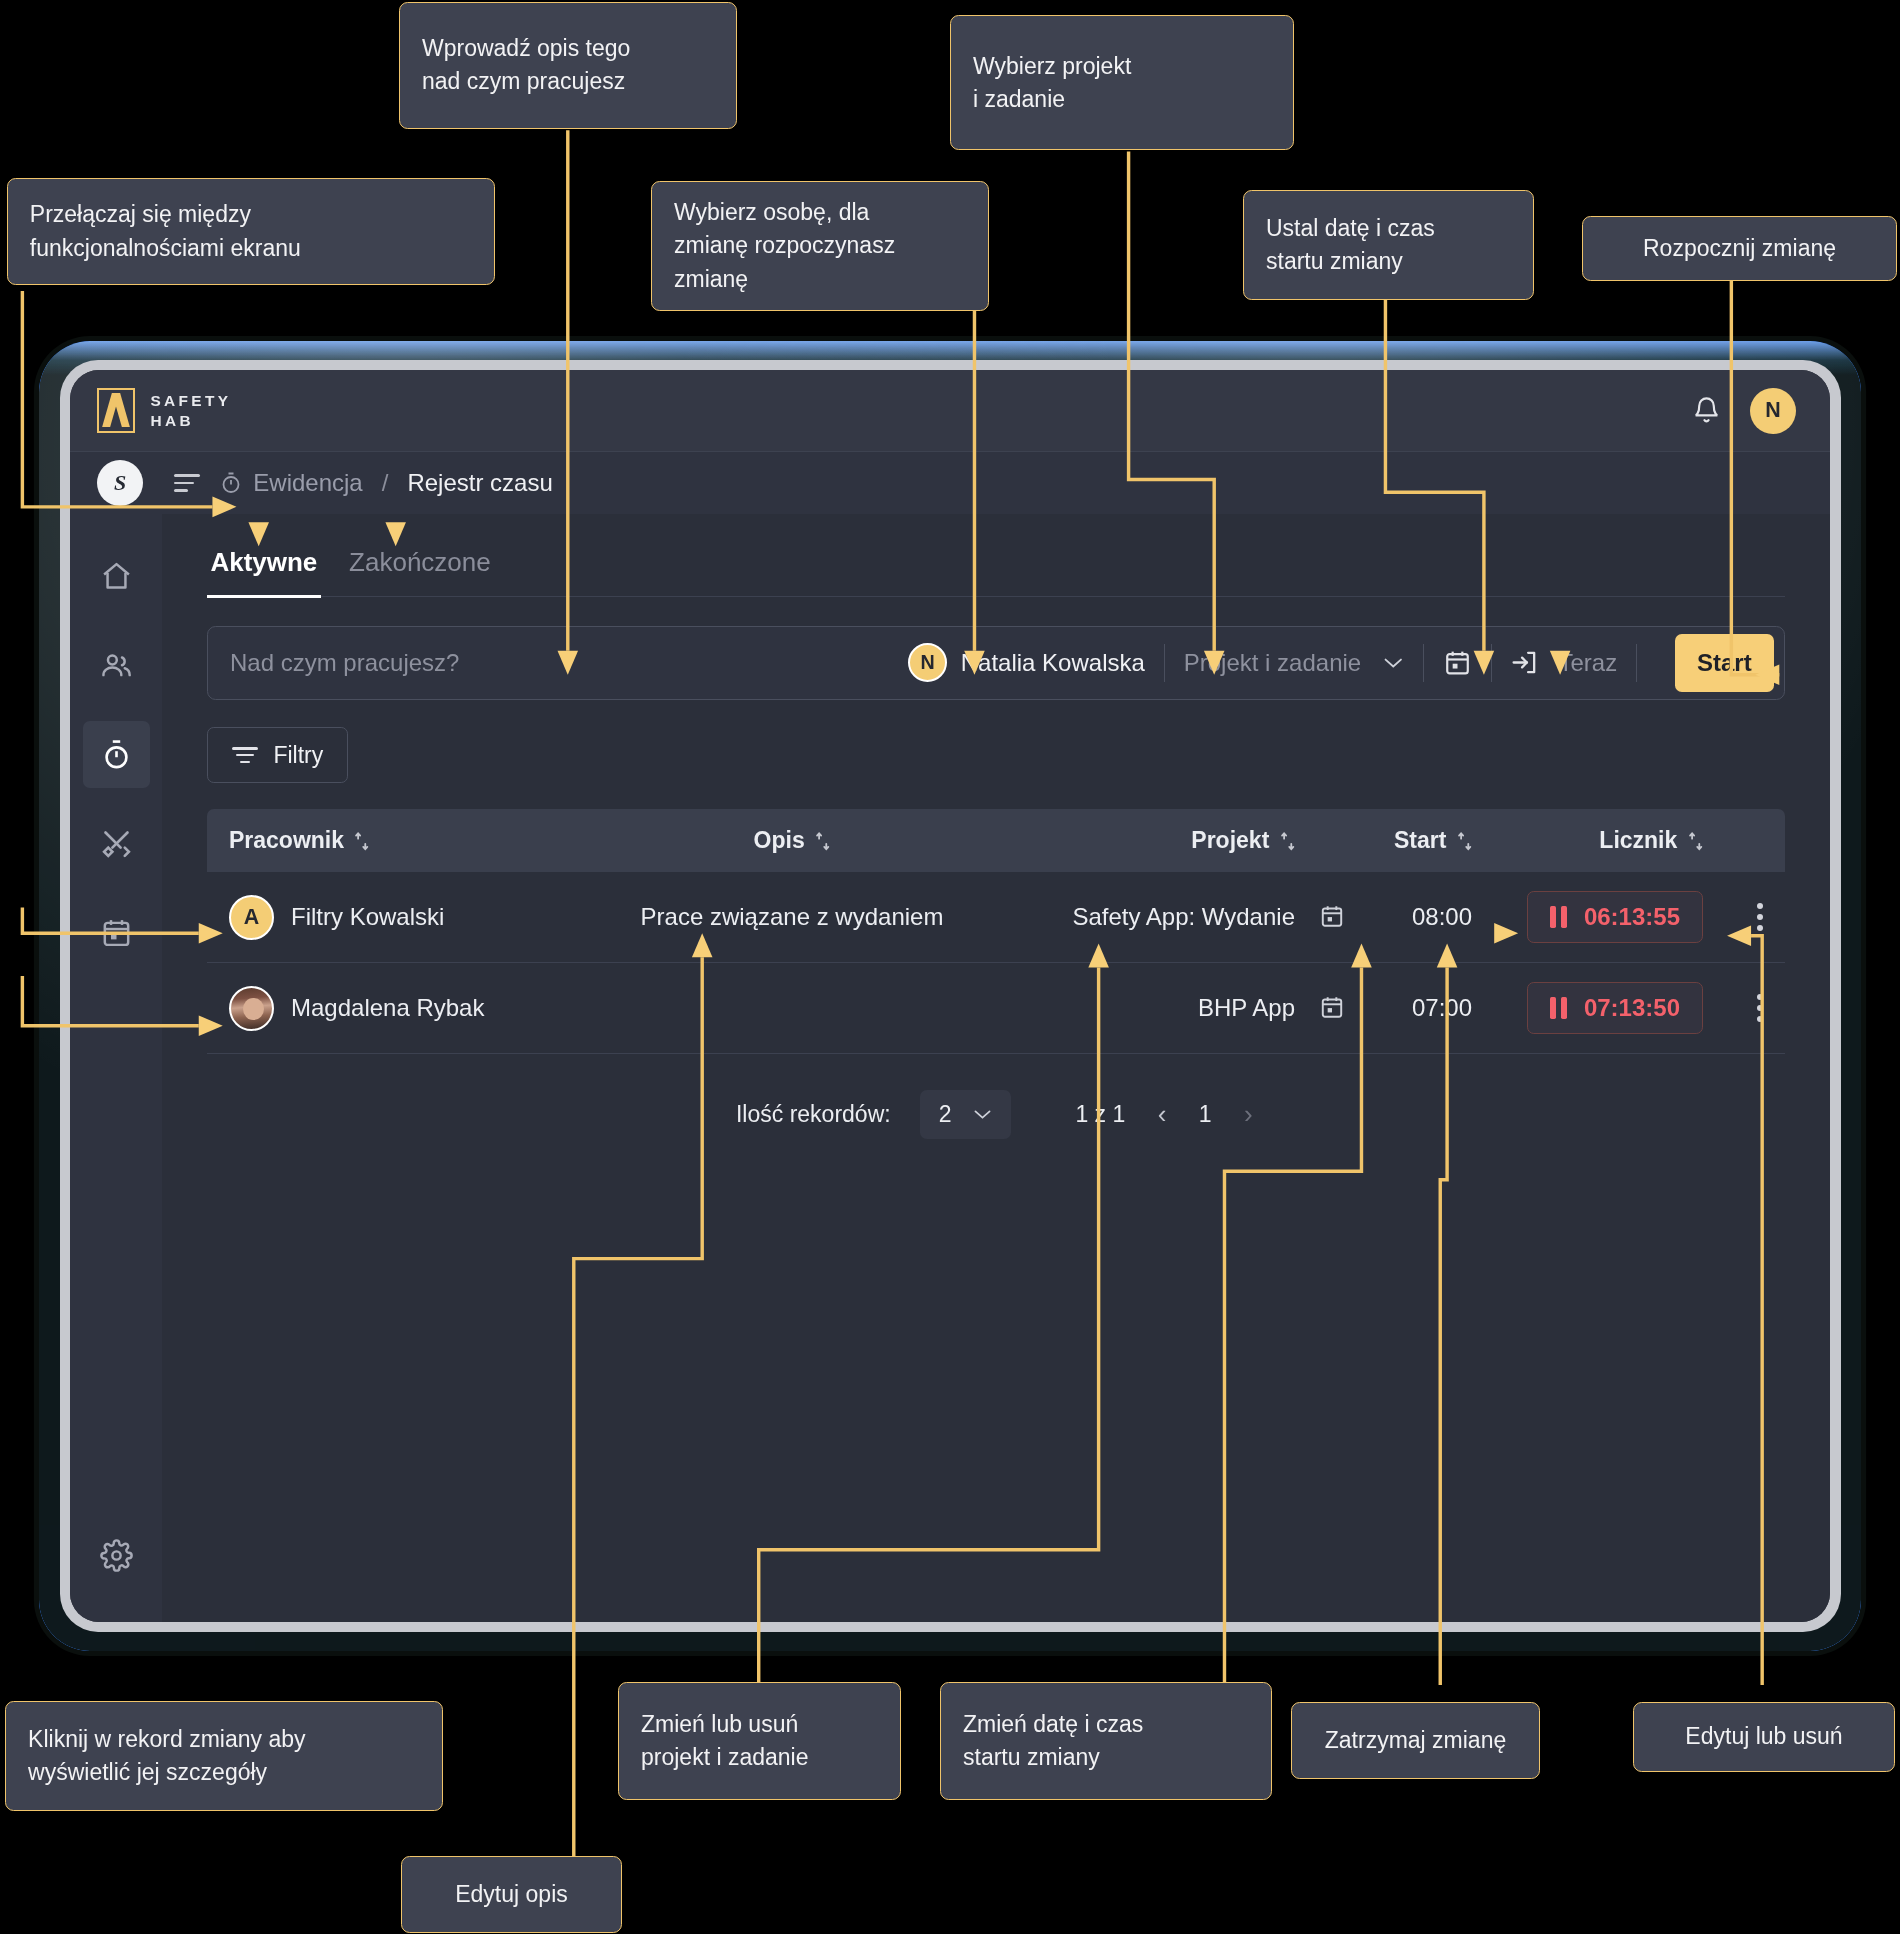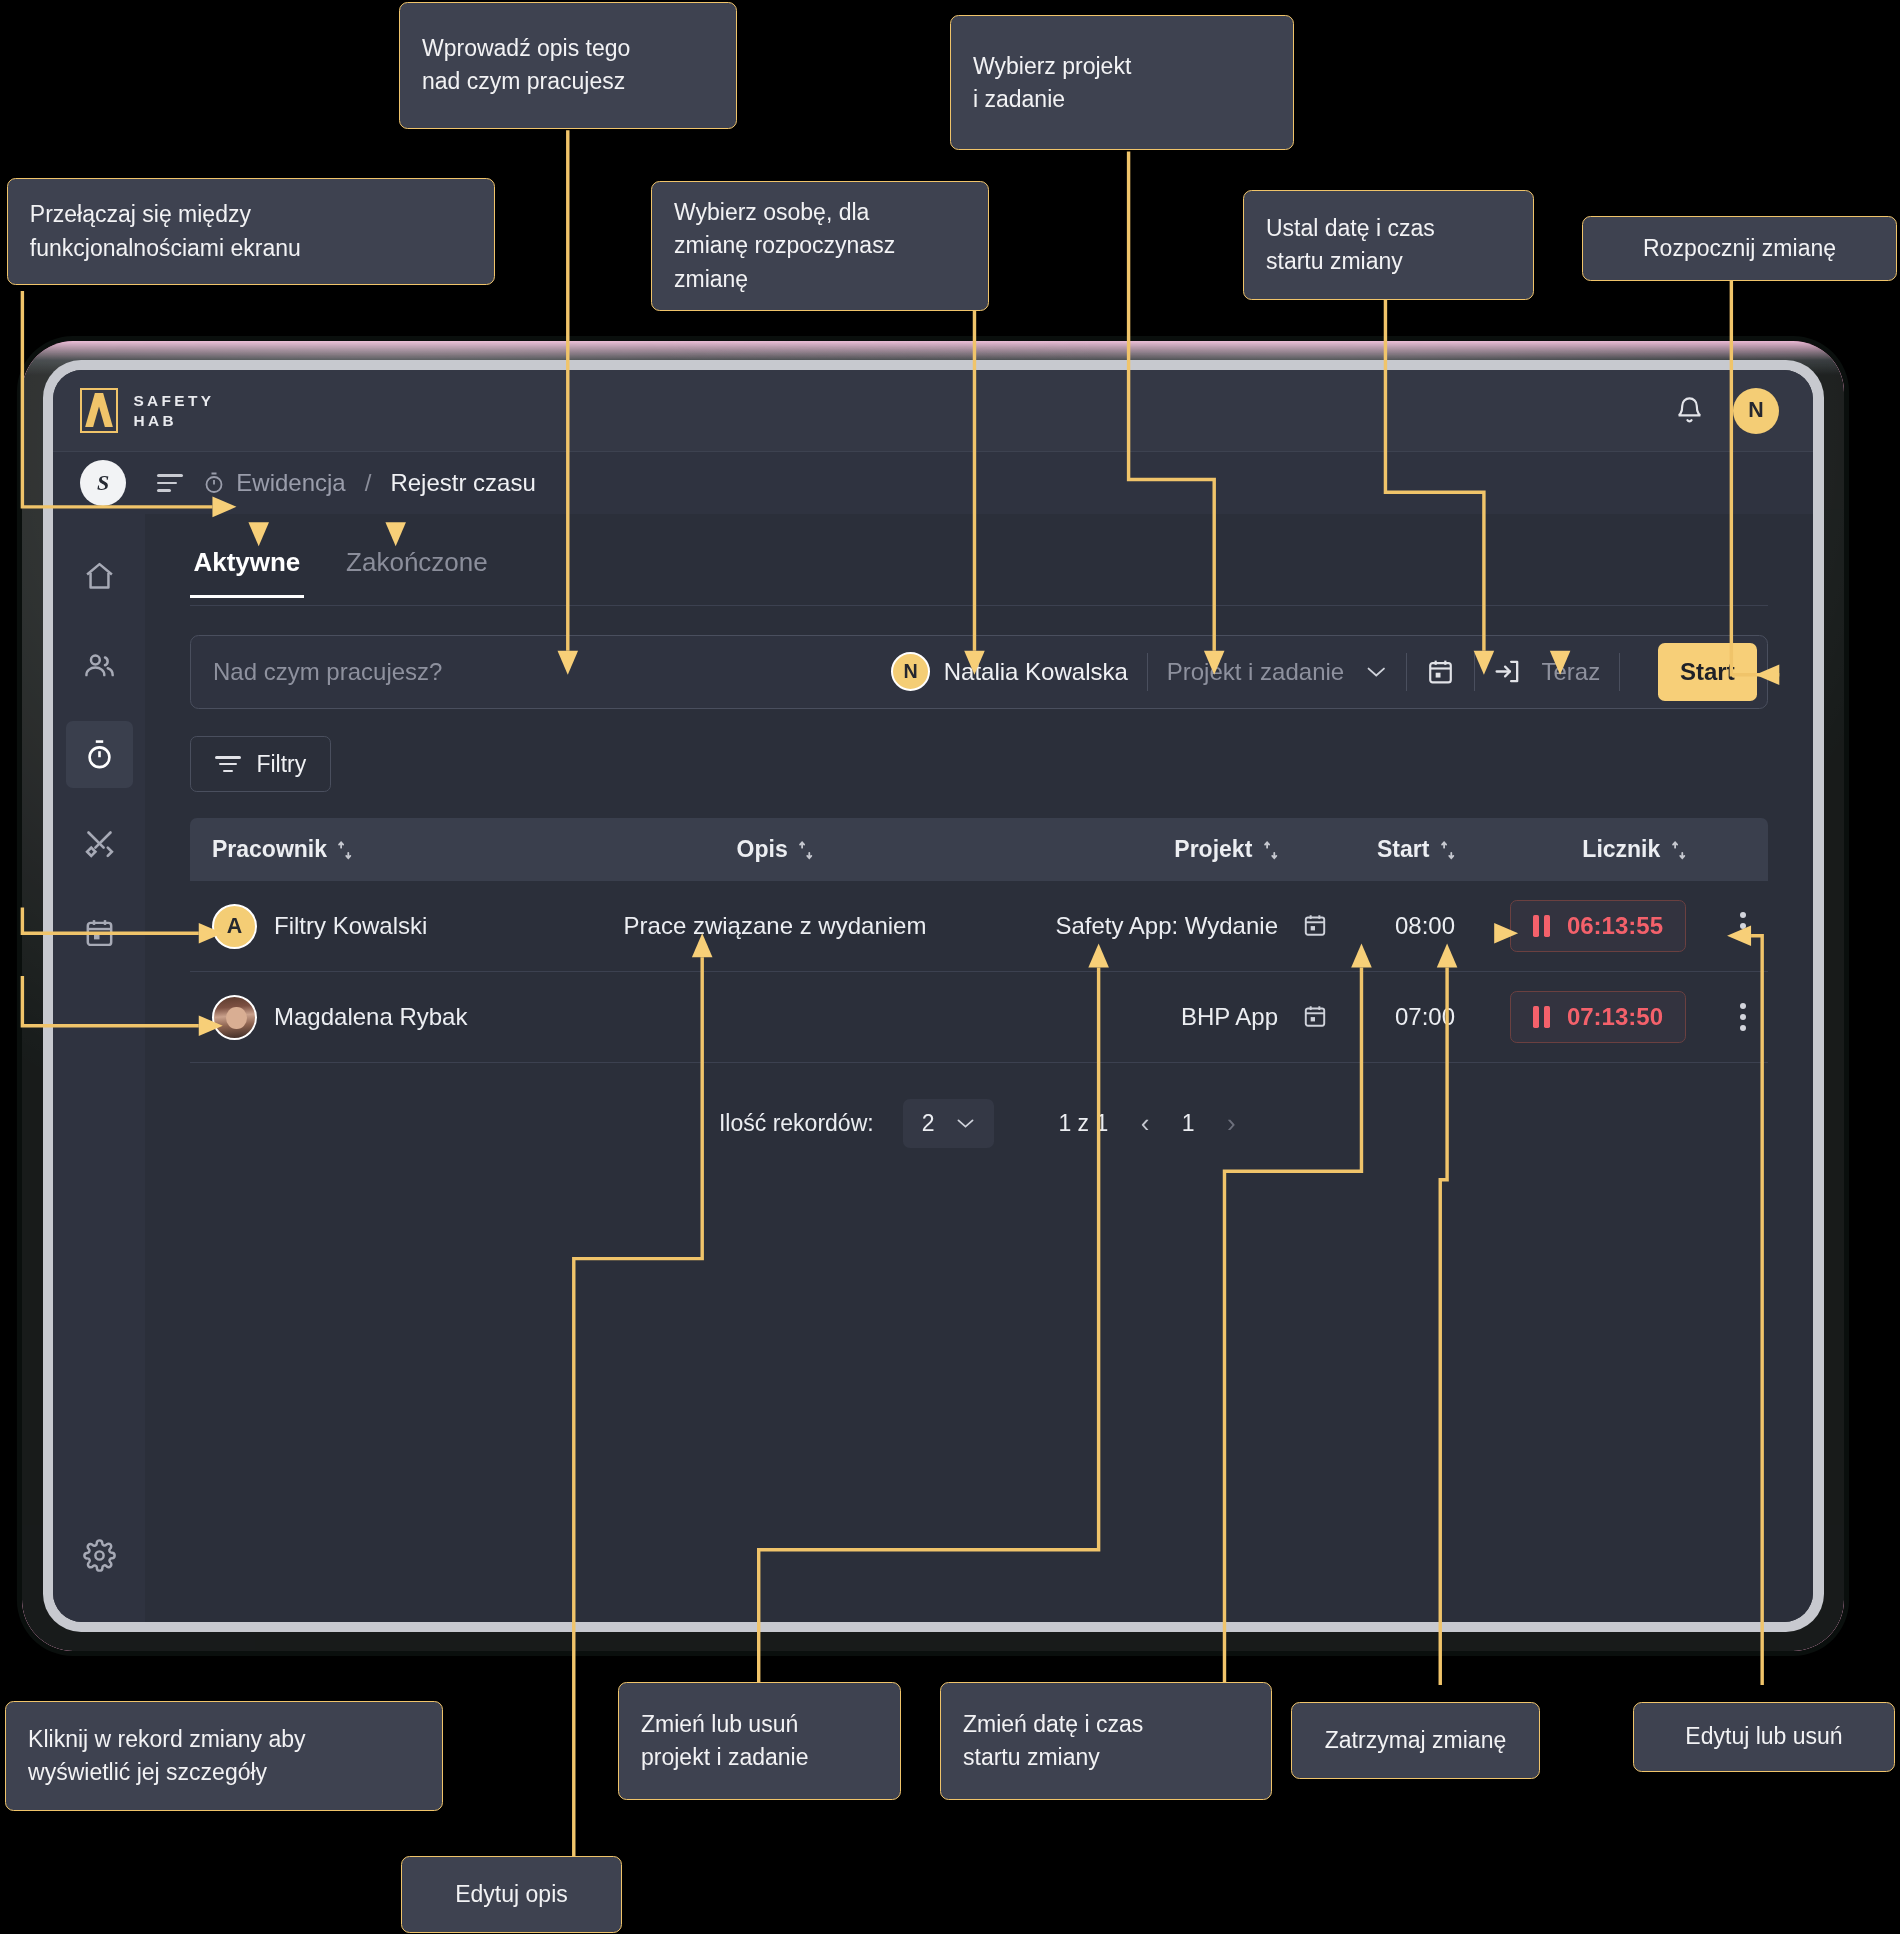--- a/index.html
+++ b/index.html
@@ -26,24 +26,24 @@
     z-index: 40;
   }
   .callout span { display: block; }
 
   
   #lines { position: absolute; left: 0; top: 0; width: 1901px; height: 1935px; z-index: 20; pointer-events: none; }
 
   
   .device-outer {
     position: absolute;
-    left: 22px; top: 341px;
+    left: 39px; top: 341px;
     width: 1822px; height: 1310px;
     border-radius: 51px;
-    background: #f9a8d4;
+    background: #3b82f6;
     box-shadow: 0 0 0 5.1px #0a0f0d;
     overflow: hidden;
     z-index: 10;
   }
   .device-noise {
     position: absolute; inset: 0;
     border-radius: 51px;
     background:
       radial-gradient(circle at 20% 8%, rgba(255,255,255,.22), transparent 38%),
       radial-gradient(circle at 70% 6%, rgba(255,255,255,.18), transparent 36%),
@@ -145,21 +145,21 @@
     border-radius: 6.8px; color: #a7aab6;
   }
   .side-item.active { background: #3a3f4d; color: #ffffff; }
   .side-item svg { width: 33px; height: 33px; }
   .side-spacer { flex: 1; }
   .side-bottom { margin-bottom: 33px; }
 
   .content { flex: 1; background: #2b2f3a; padding: 24px 45px 0 45px; min-width: 0; }
 
   
-  .tabs { display: flex; gap: 39px; border-bottom: 0.9px solid #3c4150; padding-bottom: 9px; }
+  .tabs { display: flex; gap: 25px; border-bottom: 0.9px solid #3c4150; padding-bottom: 0; }
   .tab {
     font-size: 26px; color: #8b8e9b; padding: 8.6px 3.4px 17px 3.4px;
     border-bottom: 3.4px solid transparent; margin-bottom: -1.7px;
   }
   .tab.active { color: #ffffff; font-weight: 700; border-bottom-color: #ffffff; }
 
   
   .entrybar {
     margin-top: 29px;
     height: 74px;

